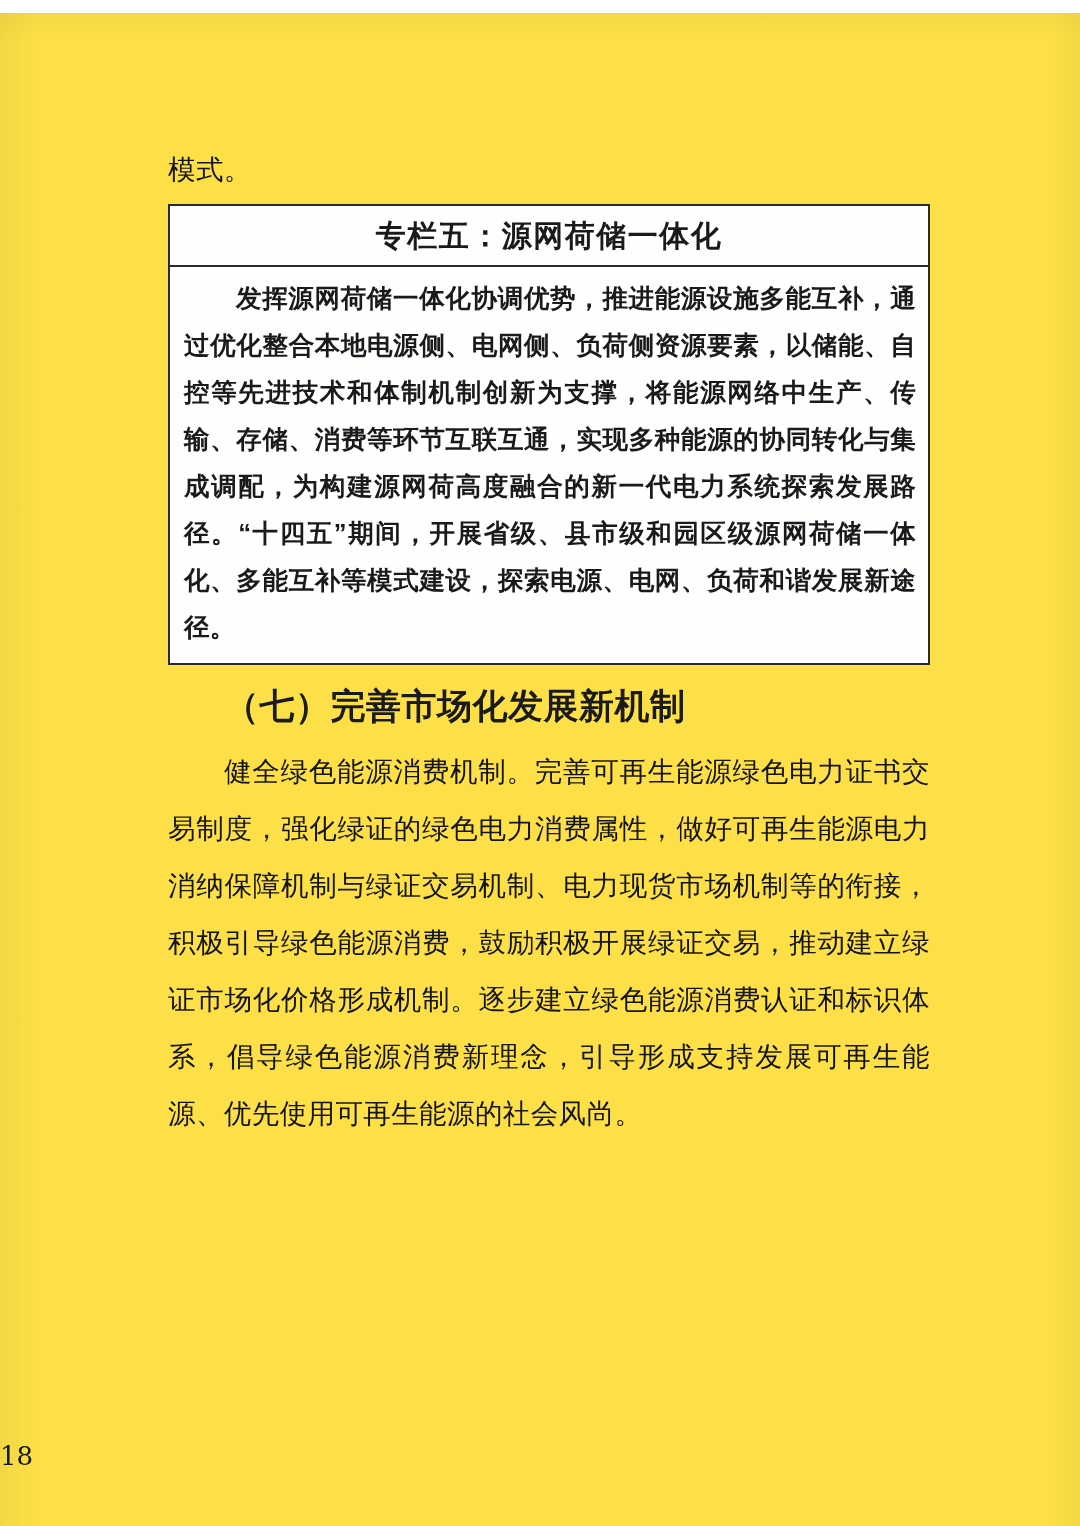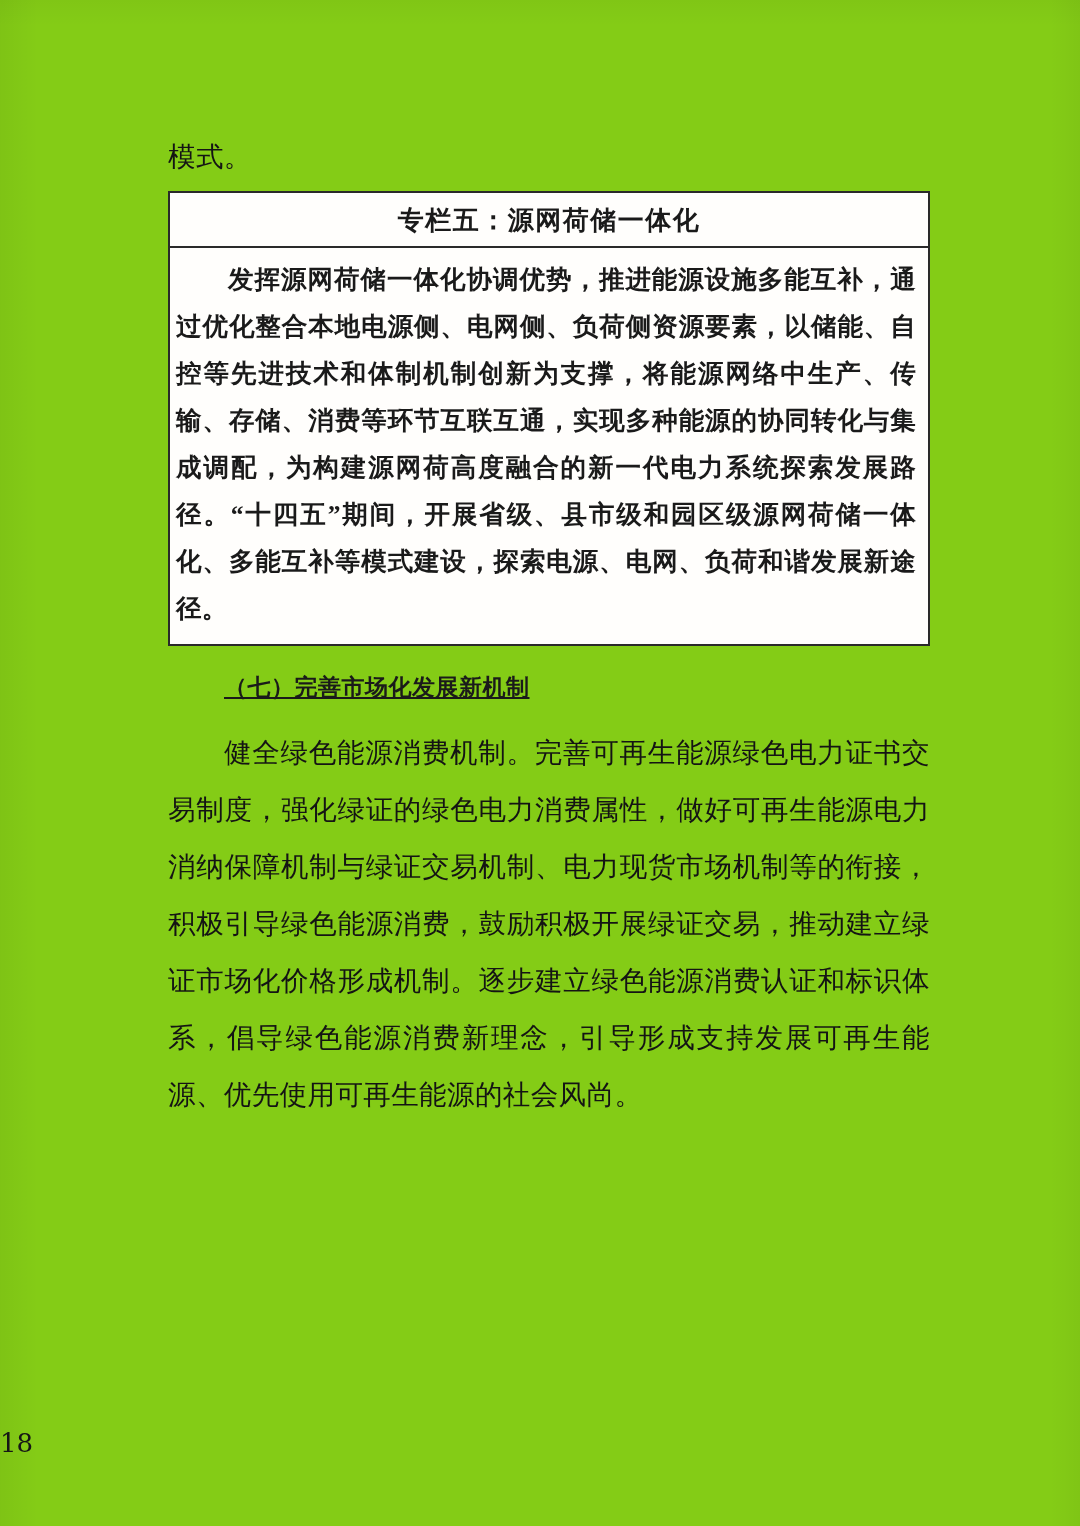--- a/index.html
+++ b/index.html
@@ -11,21 +11,22 @@
     width: 1080px;
     height: 1526px;
     position: relative;
     font-family: "DejaVu Serif", "Liberation Serif", serif;
     color: #1a1a1a;
     overflow: hidden;
   }
   .page {
     position: absolute;
     inset: 0;
-    background: #84cc16;
+    background: #fde047;
+    margin-top: 13px;
   }
   
   .page::before {
     content: "";
     position: absolute;
     inset: 0;
     background:
       linear-gradient(to right, rgba(0,0,0,0.045) 0px, rgba(0,0,0,0.0) 38px),
       linear-gradient(to left, rgba(0,0,0,0.035) 0px, rgba(0,0,0,0.0) 30px),
       linear-gradient(to bottom, rgba(0,0,0,0.03) 0px, rgba(0,0,0,0) 26px);
@@ -53,47 +54,46 @@
     margin-bottom: 2px;
   }
   
   .box {
     border: 2px solid #2a2a2a;
     margin: 6px 0 10px 0;
     background: #fffefc;
   }
   .box-title {
     text-align: center;
-    font-size: 26px;
+    font-size: 30px;
     font-weight: bold;
     letter-spacing: 1.5px;
     padding: 10px 0 8px 0;
     border-bottom: 2px solid #2a2a2a;
     font-family: "DejaVu Sans", "Liberation Sans", sans-serif;
   }
   .box-body {
     font-size: 25.5px;
     line-height: 47px;
     letter-spacing: 0.2px;
     text-align: justify;
     text-justify: inter-character;
-    padding: 8px 12px 12px 6px;
+    padding: 8px 12px 12px 14px;
     text-indent: 52px;
     font-weight: 600;
-    font-family: Liberation Serif, serif;
+    font-family: Liberation Sans, sans-serif;
   }
   .section-heading {
-    font-size: 23px;
+    font-size: 35px;
     line-height: 62px;
     letter-spacing: 0.5px;
     text-indent: 56px;
     font-weight: 600;
     font-family: "DejaVu Sans", "Liberation Sans", sans-serif;
     margin: 0;
-    text-decoration: underline;
   }
   .page-number {
     position: absolute;
     left: 0;
     right: 0;
     top: 1428px;
     text-align: left;
     font-size: 26px;
     font-family: "DejaVu Serif", "Liberation Serif", serif;
     color: #161616;

